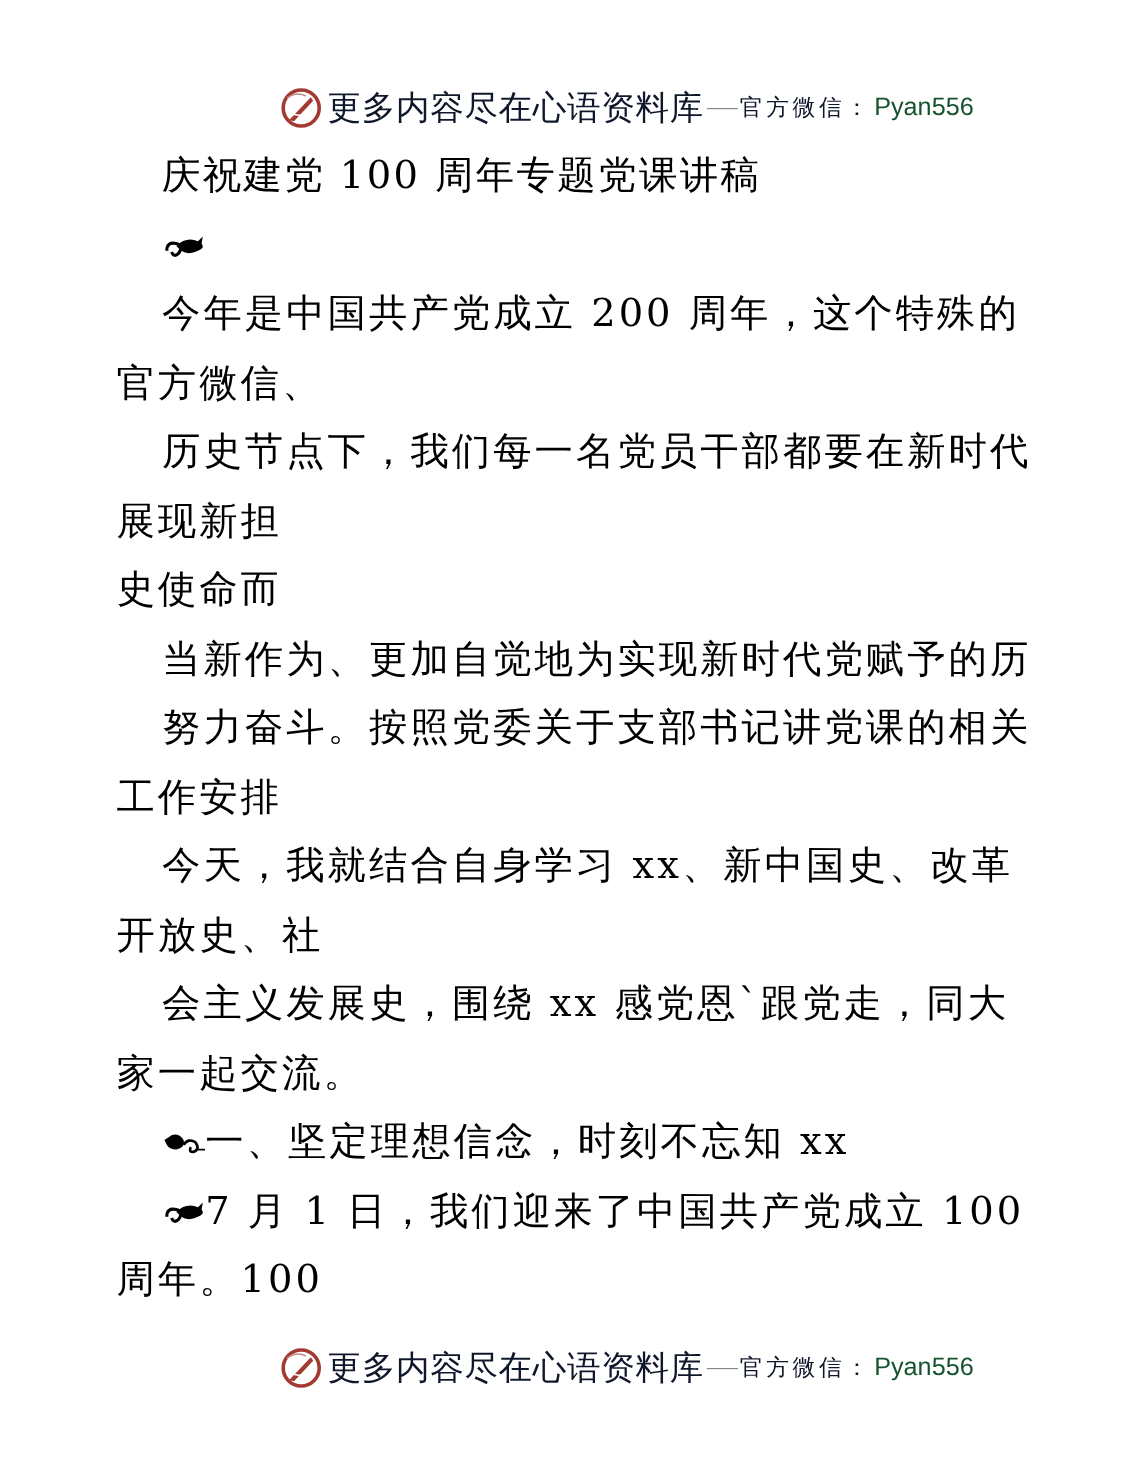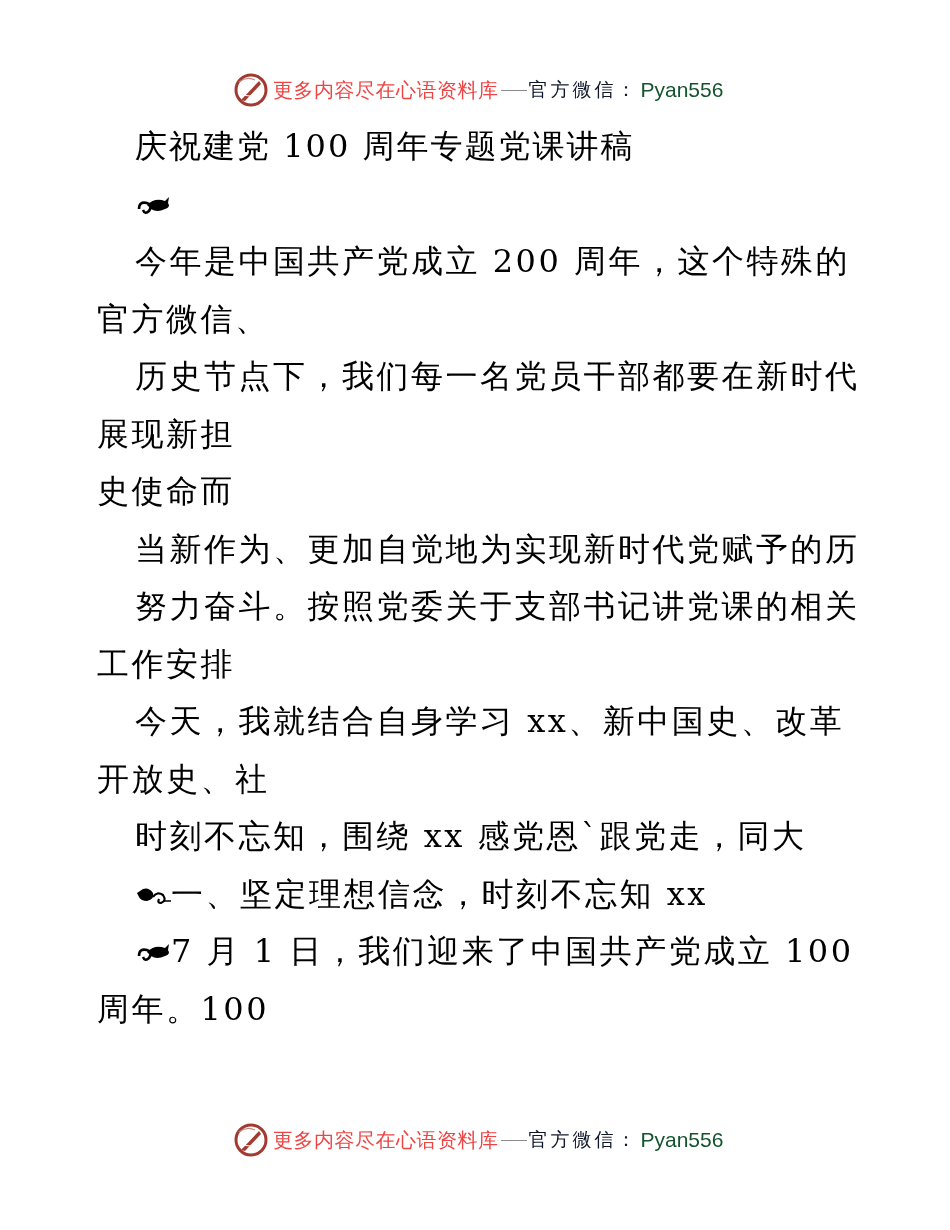--- a/index.html
+++ b/index.html
@@ -25,23 +25,23 @@
   }
   .watermark.top { top: 70px; }
   .watermark.bottom { top: 1120px; }
   .wm-logo {
     width: 36px;
     height: 36px;
     margin-right: 4px;
     display: inline-block;
   }
   .wm-red {
-    color: #ef4444;
+    color: #0f172a;
     font-family: Liberation Serif, serif;
-    font-size: 20px;
+    font-size: 28px;
     letter-spacing: 0.5px;
   }
   .wm-dash {
     display: inline-block;
     width: 26px;
     height: 1px;
     background: #8a8a8a;
     margin: 0 2px;
     vertical-align: middle;
   }
@@ -108,21 +108,22 @@
   <div class="line indent">今年是中国共产党成立 200 周年，这个特殊的</div>
   <div class="line">官方微信、</div>
   <div class="line indent">历史节点下，我们每一名党员干部都要在新时代</div>
   <div class="line">展现新担</div>
   <div class="line">史使命而</div>
   <div class="line indent">当新作为、更加自觉地为实现新时代党赋予的历</div>
   <div class="line indent">努力奋斗。按照党委关于支部书记讲党课的相关</div>
   <div class="line">工作安排</div>
   <div class="line indent">今天，我就结合自身学习 xx、新中国史、改革</div>
   <div class="line">开放史、社</div>
-  <div class="line indent">时刻不忘知，围绕 xx 感党恩`跟党走，同大</div>
+  <div class="line indent">会主义发展史，围绕 xx 感党恩`跟党走，同大</div>
+  <div class="line">家一起交流。</div>
 
   <div class="line indent">
     <svg class="orn" viewBox="0 0 36 26">
       <path d="M2 10 L8 6 Q14 4 18 10 Q20 16 12 18 Q6 18 4 14 Z" fill="#000"></path>
       <path d="M18 14 Q22 8 28 12 Q32 18 26 20 Q22 20 24 16" fill="none" stroke="#000" stroke-width="2.2"></path>
       <path d="M28 18 L36 18" stroke="#000" stroke-width="1.5"></path>
     </svg><span>一、坚定理想信念，时刻不忘知 xx</span>
   </div>
 
   <div class="line indent">

